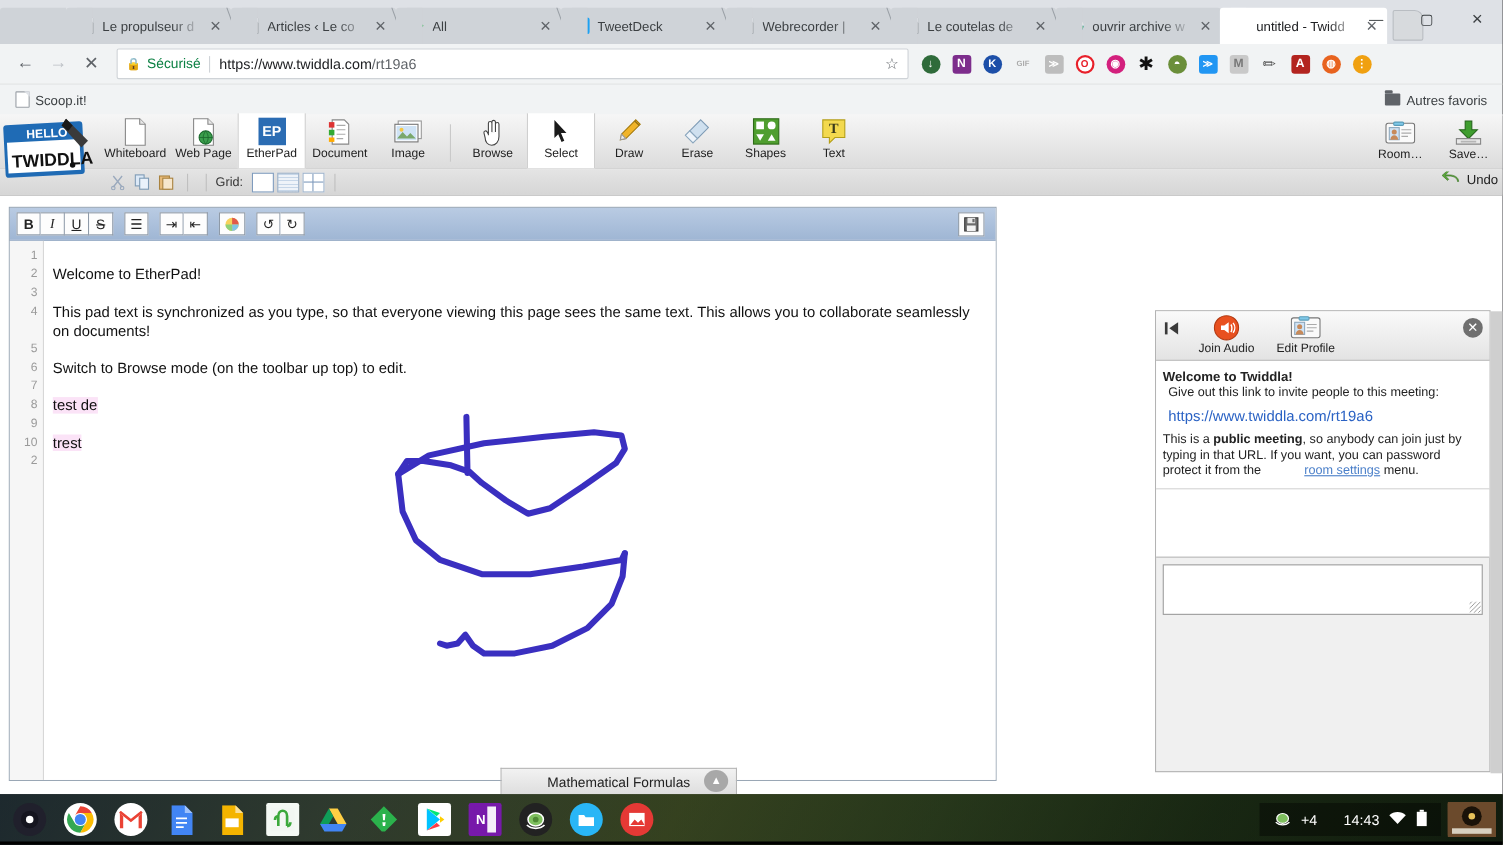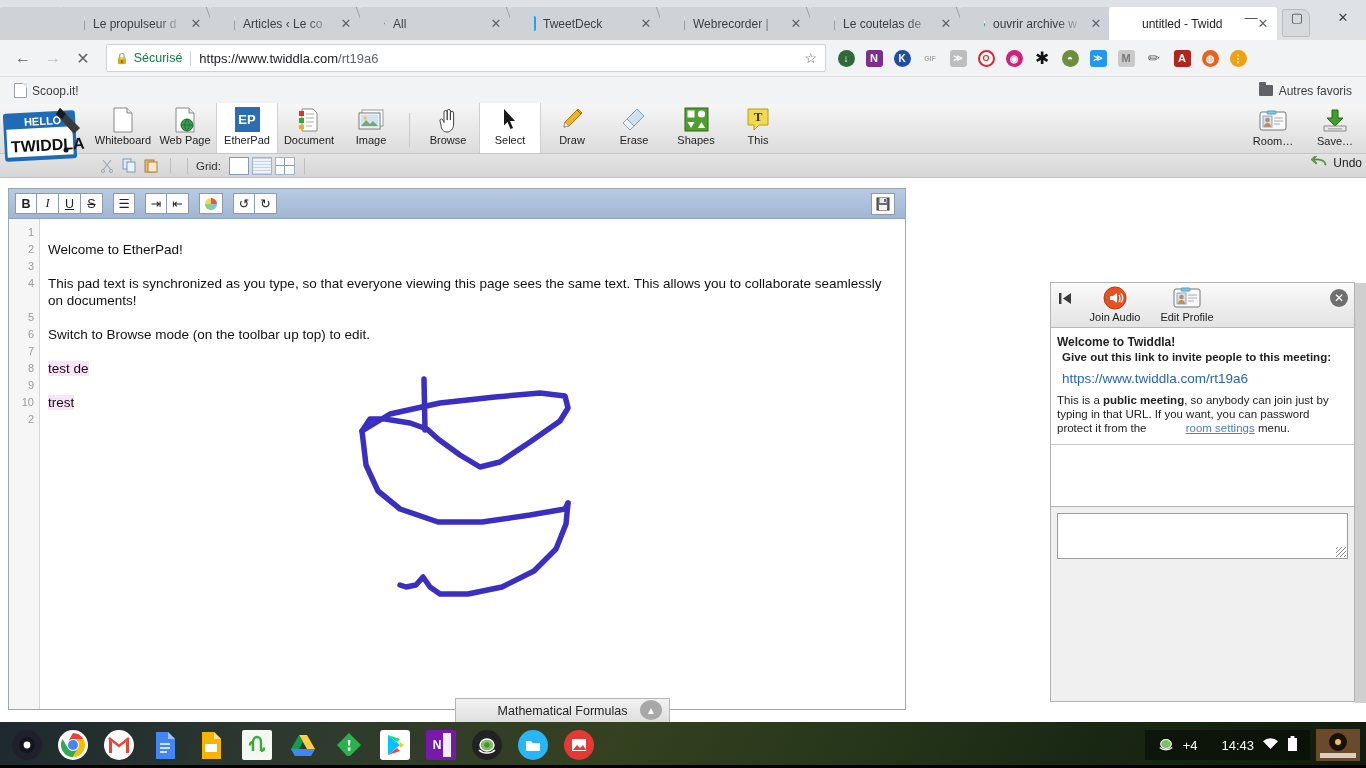--- a/index.html
+++ b/index.html
@@ -248,21 +248,21 @@
                display: flex; align-items: flex-start; gap: 3px; }
   .cursor-ico { width: 12px; height: 14px; flex: 0 0 12px; margin-top: 3px; }
   .name-input { width: 96px; height: 20px; border: 1px solid #9b9b9b;
                 font-size: 13px; padding: 0 2px; color: #111; background: #fff;
                 font-family: "Liberation Sans", sans-serif; }
   .dotcol { width: 22px; display: flex; justify-content: center; padding-top: 9px; }
   .udot { width: 9px; height: 9px; border-radius: 50%; background: #2b2bc0; }
   .info-box { background: #fff; padding: 7px 8px 9px 6px; font-size: 11.5px;
               color: #222; line-height: 14px; border-bottom: 1px solid #c9c9c9; }
   .info-box h4 { margin: 0 0 1px 0; font-size: 12px; }
-  .info-sub { padding-left: 5px; font-weight: bold; }
+  .info-sub { padding-left: 5px; }
   .meet-link { display: block; color: #2a62c4; font-size: 13.5px;
                padding: 8px 0 7px 5px; text-decoration: none; }
   .info-p { padding-left: 0; }
   .link { color: #4a7fc9; padding-left: 36px; }
   .chat-log { background: #fff; height: 62px; border-bottom: 1px solid #b3b3b3; }
   .chat-wrap { padding: 6px; }
   .chat-input { width: 100%; height: 46px; border: 1px solid #9b9b9b;
                 background: #fff; position: relative; }
   .resize-grip { position: absolute; right: 1px; bottom: 1px; width: 10px; height: 10px;
      background:
@@ -389,21 +389,21 @@
               <path d="M8 1a7 7 0 00-6.1 3.6L8 8z" fill="#ea4335"></path>
               <path d="M1.9 4.6A7 7 0 003 12.4L8 8z" fill="#fbbc05"></path>
               <path d="M3 12.4A7 7 0 0015 8H8z" fill="#34a853"></path>
               <circle cx="8" cy="8" r="2.7" fill="#fff"></circle>
             </svg>
         </span>
         <span class="tab-title">ouvrir archive w</span>
         <span class="tab-close">✕</span>
       </div>
 
-      <div class="tab active" style="width:168px">
+      <div class="tab active" style="width:152px">
         <span class="tab-favicon">
           <svg width="14" height="14" viewBox="0 0 16 16">
               <path d="M8 2a6 6 0 014.2 1.7" stroke="#9aa0a6" stroke-width="1.6" fill="none" stroke-linecap="round"></path>
             </svg>
         </span>
         <span class="tab-title">untitled - Twidd</span>
         <span class="tab-close">✕</span>
       </div>
 
       <div class="newtab-btn"></div>
@@ -605,21 +605,21 @@
             </span>
             <span class="lb">Shapes</span>
           </div>
           <div class="tw-tool">
             <span class="ic">
               <svg width="24" height="25" viewBox="0 0 24 25">
                   <path d="M2 2h20v16h-9l-5 5v-5H2z" fill="#f3d94e" stroke="#b59f17"></path>
                   <text x="12" y="14" text-anchor="middle" font-family="Liberation Serif, serif" font-size="13" font-weight="bold" fill="#3a3a1a">T</text>
                 </svg>
             </span>
-            <span class="lb">This</span>
+            <span class="lb">Text</span>
           </div>
         </div>
 
         <div class="tw-right">
           <div class="tw-tool">
             <span class="ic">
               <svg width="28" height="22" viewBox="0 0 28 22">
                   <rect x="1" y="2" width="26" height="18" rx="2" fill="#fafafa" stroke="#777"></rect>
                   <rect x="8" y="1" width="9" height="3" rx="1" fill="#7fc8e8" stroke="#5a9cb8"></rect>
                   <rect x="4" y="6" width="9" height="11" fill="#cfe3f5" stroke="#8fa8bd"></rect>

